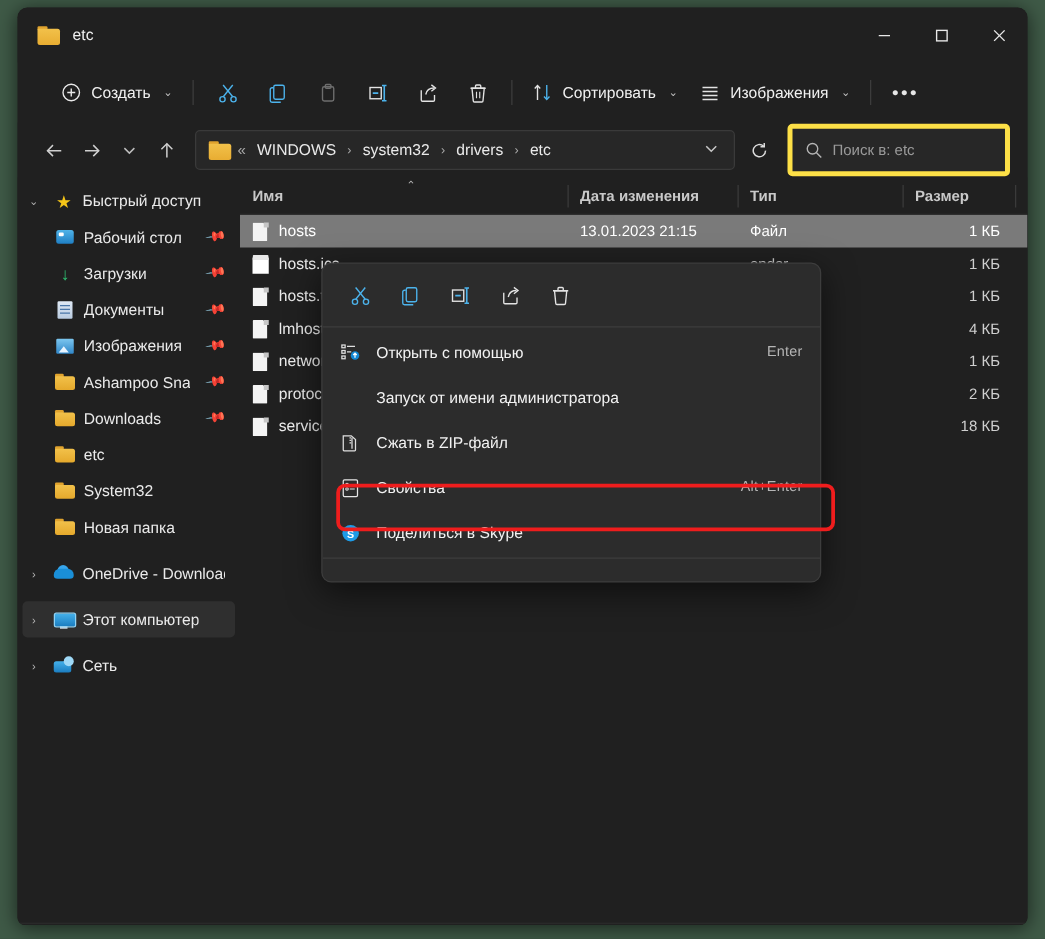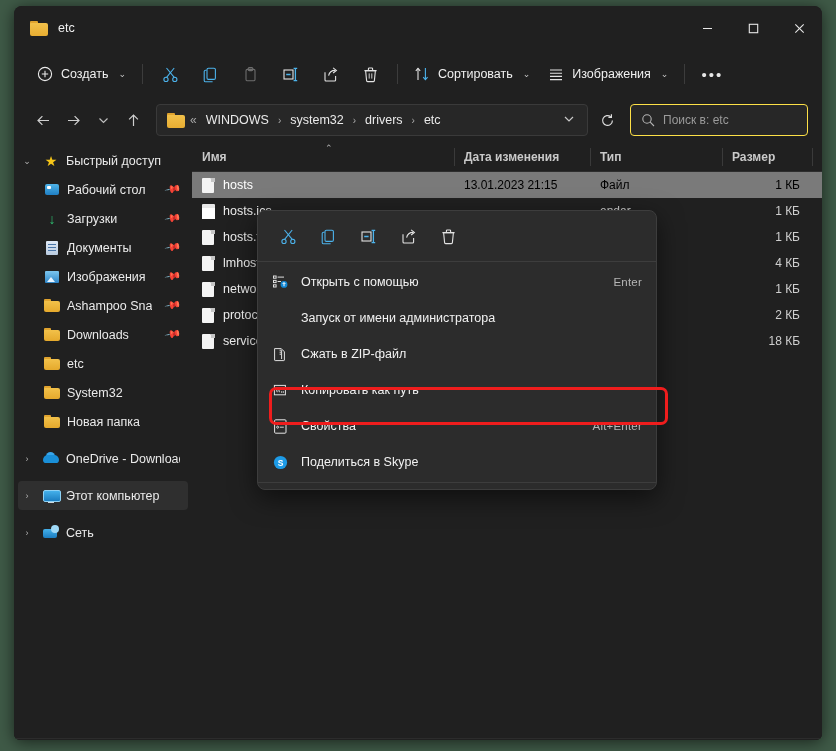--- a/index.html
+++ b/index.html
@@ -48,20 +48,21 @@
     width: 46px; height: 44px; display: flex; align-items: center; justify-content: center;
     color: #e8e8e8;
   }
   .winbtn svg { display: block; }
 
   
   #toolbar {
     height: 48px; display: flex; align-items: center;
     padding: 0 14px; gap: 0px;
     background: #202020;
+    margin-left: 12px;
   }
   .tb-item {
     height: 32px; display: flex; align-items: center; gap: 8px;
     padding: 0 9px; border-radius: 4px; color: #f0f0f0; font-size: 12.5px;
     white-space: nowrap;
   }
   .tb-icon-btn {
     width: 40px; height: 32px; display: flex; align-items: center; justify-content: center;
     border-radius: 4px;
   }
@@ -86,22 +87,22 @@
     min-width: 0;
   }
   .crumb { font-size: 12.5px; color: #eaeaea; padding: 0 4px; white-space: nowrap; }
   .crumb-sep { color: #a9a9a9; font-size: 10px; padding: 0 1px; }
   .crumb-dd { margin-left: auto; color: #c8c8c8; font-size: 10px; padding: 0 6px; }
   #refreshbtn {
     width: 30px; height: 30px; margin-left: 4px; display:flex; align-items:center; justify-content:center;
     color: #dcdcdc; border-radius: 4px;
   }
   #searchbox {
-    width: 178px; height: 32px; margin-left: 8px;
-    background: #272727; border: 1px solid #fde047; border-radius: 4px;
+    width: 178px; height: 42px; margin-left: 8px;
+    background: #272727; border: 4px solid #fde047; border-radius: 4px;
     display: flex; align-items: center; gap: 8px; padding: 0 10px;
   }
   #searchbox .ph { font-size: 12px; color: #9a9a9a; }
 
   
   #body { display: flex; height: 596px; background: #202020; }
 
   
   #sidebar {
     width: 178px; flex: none; padding-top: 4px;
@@ -160,21 +161,21 @@
 
   .frow {
     height: 26px; display: flex; align-items: center; font-size: 12.5px; color: #ececec;
   }
   .frow.sel { background: #7a7a7a; color: #ffffff; }
   .fname { width: 262px; flex:none; display:flex; align-items:center; gap: 8px; padding-left: 10px; overflow:hidden; white-space:nowrap;}
   .fdate { width: 136px; flex:none; padding-left: 10px; color:#cfcfcf; font-size:12px; }
   .ftype { width: 132px; flex:none; padding-left: 10px; color:#cfcfcf; font-size:12px; overflow:hidden; white-space:nowrap;}
   .fsize { width: 90px; flex:none; padding-right: 12px; text-align:right; color:#cfcfcf; font-size:12px; }
   .ftail { flex:1; }
-  .frow.sel .fdate, .frow.sel .ftype, .frow.sel .fsize { color:#000000; }
+  .frow.sel .fdate, .frow.sel .ftype, .frow.sel .fsize { color:#ffffff; }
 
   .file-ico { width: 13px; height: 16px; flex:none; position: relative; }
   .file-ico.generic::after {
     content:""; position:absolute; left:0; top:1px; width:12px; height:15px;
     background:#f4f4f4; border-radius:1px;
     clip-path: polygon(0 0, 70% 0, 100% 22%, 100% 100%, 0 100%);
   }
   .file-ico.generic::before {
     content:""; position:absolute; right:0; top:1px; width:4px; height:4px; background:#c6c6c6; z-index:2;
   }
@@ -185,21 +186,21 @@
 
   
   #ctxmenu {
     position: absolute;
     left: 243px; top: 204px;
     width: 400px;
     background: #2c2c2c;
     border: 1px solid #3d3d3d;
     border-radius: 8px;
     box-shadow: 0 8px 26px rgba(0,0,0,.55);
-    padding: 4px 0 4px 0;
+    padding: 4px 0 16px 0;
     z-index: 50;
     overflow: hidden;
   }
   #ctx-quickbar { display: flex; align-items: center; gap: 0; padding: 4px 6px 6px 10px; }
   .qbtn {
     width: 40px; height: 34px; display:flex; align-items:center; justify-content:center;
     border-radius: 4px;
   }
   .ctx-div { height:1px; background:#3d3d3d; margin: 2px 0; }
   .ctx-item {
@@ -667,33 +668,20 @@
           <line x1="9.6" y1="4.2" x2="9.6" y2="13" stroke="#e0e0e0" stroke-width="1"></line>
           <line x1="7.6" y1="4.2" x2="9" y2="4.2" stroke="#e0e0e0" stroke-width="1"></line>
           <line x1="7.6" y1="6.2" x2="9" y2="6.2" stroke="#e0e0e0" stroke-width="1"></line>
           <line x1="7.6" y1="8.2" x2="9" y2="8.2" stroke="#e0e0e0" stroke-width="1"></line>
         </svg>
       </span>
       <span>Сжать в ZIP-файл</span>
       <span class="ctx-accel"></span>
     </div>
 
-    <div class="ctx-item">
-      <span class="ctx-ico">
-        <svg width="17" height="17" viewBox="0 0 17 17">
-          <rect x="2.4" y="3.4" width="11" height="9.4" fill="none" stroke="#e0e0e0" stroke-width="1"></rect>
-          <line x1="4.2" y1="6" x2="5.2" y2="10.2" stroke="#e0e0e0" stroke-width="1"></line>
-          <line x1="6.4" y1="6" x2="7.4" y2="10.2" stroke="#e0e0e0" stroke-width="1"></line>
-          <circle cx="9.6" cy="10" r="0.7" fill="#e0e0e0"></circle>
-          <circle cx="11.4" cy="10" r="0.7" fill="#e0e0e0"></circle>
-        </svg>
-      </span>
-      <span>Копировать как путь</span>
-      <span class="ctx-accel"></span>
-    </div>
 
     <div class="ctx-item">
       <span class="ctx-ico">
         <svg width="17" height="17" viewBox="0 0 17 17">
           <rect x="2.6" y="1.8" width="11.4" height="13.4" rx="1" fill="none" stroke="#e6e6e6" stroke-width="1"></rect>
           <circle cx="5.6" cy="5.6" r="1" fill="none" stroke="#e6e6e6" stroke-width="0.9"></circle>
           <line x1="7.8" y1="5.6" x2="11.8" y2="5.6" stroke="#e6e6e6" stroke-width="0.9"></line>
           <circle cx="5.6" cy="9.2" r="1" fill="none" stroke="#e6e6e6" stroke-width="0.9"></circle>
           <line x1="7.8" y1="9.2" x2="11.8" y2="9.2" stroke="#e6e6e6" stroke-width="0.9"></line>
         </svg>

